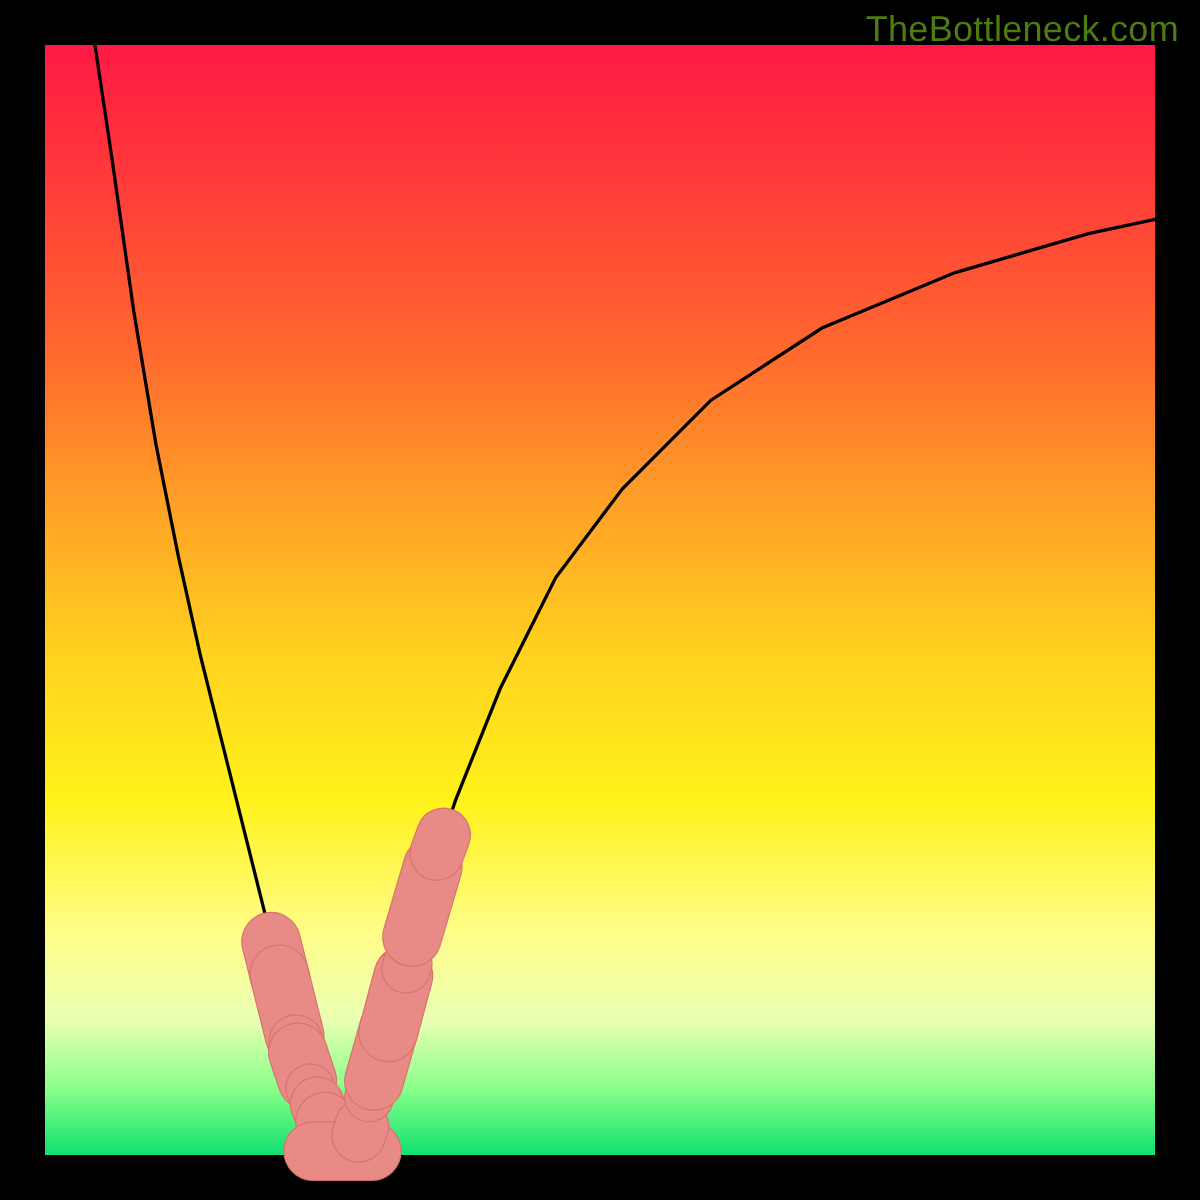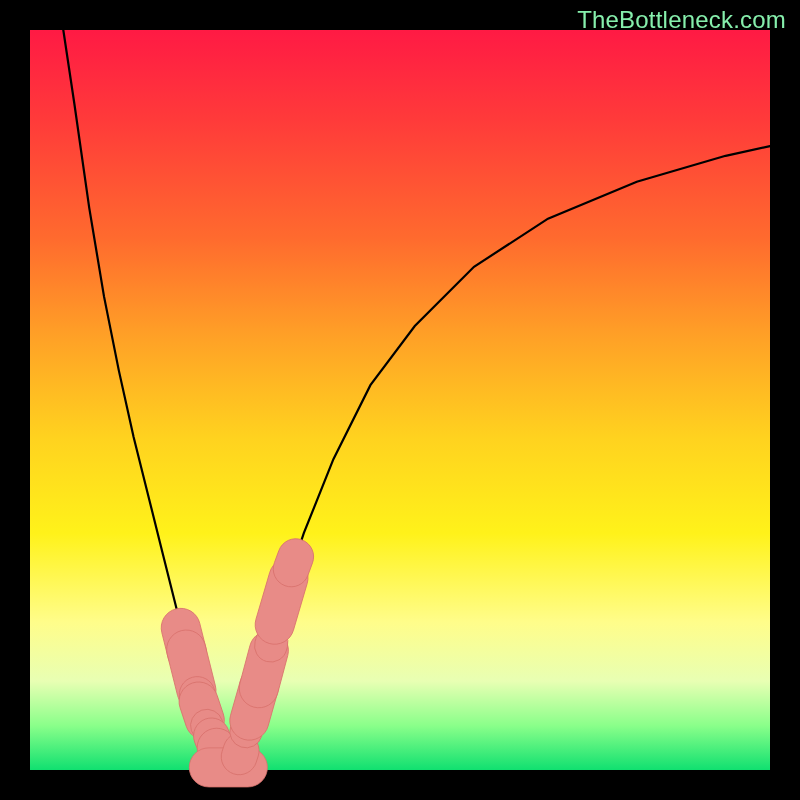--- a/index.html
+++ b/index.html
@@ -36,21 +36,21 @@
       #fffd8a 80%,
       #e8ffb3 88%,
       #8aff8a 94%,
       #10e070 100%
     );
   }
   .watermark {
     position: absolute;
     top: 6px;
     right: 14px;
-    color: #86efac;
+    color: #4d7c0f;
     font-size: 24px;
     font-weight: 500;
     letter-spacing: 0.2px;
     pointer-events: none;
   }
   svg.curves {
     position: absolute;
     left: 0;
     top: 0;
     width: 740px;

